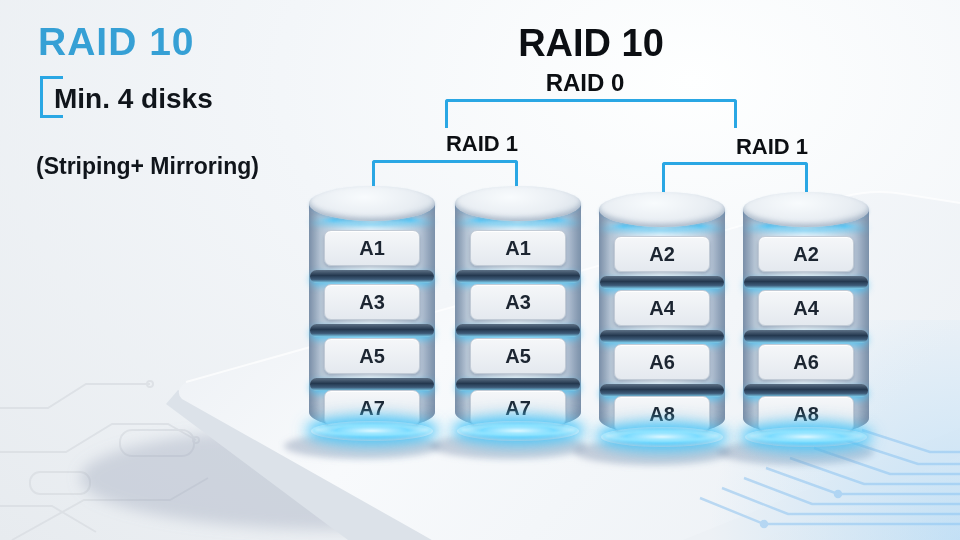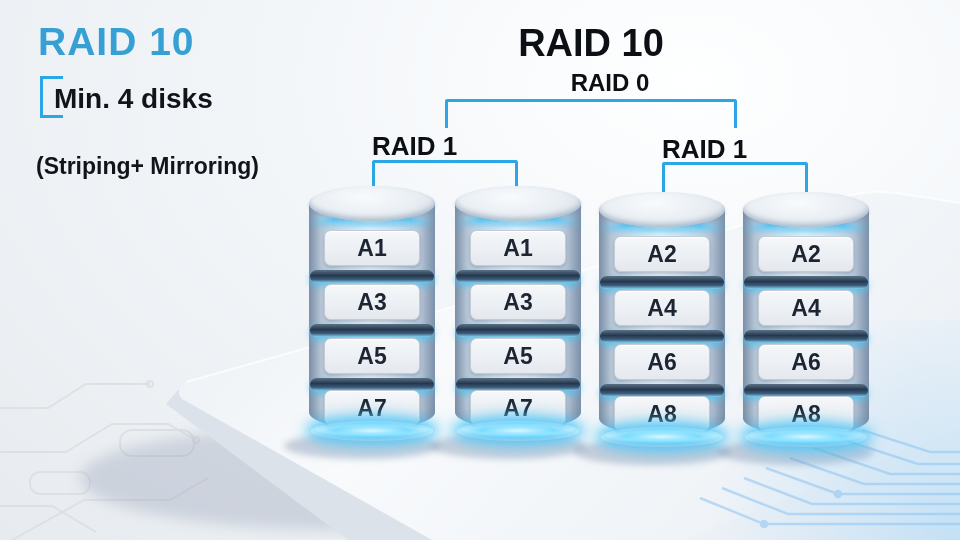--- a/index.html
+++ b/index.html
@@ -10,22 +10,22 @@
   }
   .stage *{box-sizing:border-box;}
   svg.scene{position:absolute;left:0;top:0;}
   
   .hd-left{position:absolute;left:38px;top:20px;font-size:39px;font-weight:bold;color:#36a0d5;letter-spacing:1px;}
   .min-bracket{position:absolute;left:40px;top:76px;width:23px;height:42px;
     border-left:3px solid #2aa7e4;border-top:3px solid #2aa7e4;border-bottom:3px solid #2aa7e4;}
   .min-disks{position:absolute;left:54px;top:83px;font-size:28px;font-weight:bold;color:#10151b;}
   .mode{position:absolute;left:36px;top:128px;font-size:23px;font-weight:bold;color:#10151b;margin-top:25px;}
   .hd-center{position:absolute;left:441px;top:22px;width:300px;text-align:center;font-size:38px;font-weight:bold;color:#0c0f13;}
-  .raid0-label{position:absolute;left:460px;top:69px;width:300px;text-align:center;font-size:24px;font-weight:bold;color:#0c0f13;}
-  .raid1-label{position:absolute;width:146px;text-align:left;font-size:26px;font-weight:bold;color:#0c0f13;}
+  .raid0-label{position:absolute;left:435px;top:69px;width:300px;text-align:center;font-size:24px;font-weight:bold;color:#0c0f13;}
+  .raid1-label{position:absolute;width:146px;text-align:right;font-size:22px;font-weight:bold;color:#0c0f13;}
   .raid1-label.l{left:372px;top:131px;}
   .raid1-label.r{left:662px;top:134px;}
   
   .br{position:absolute;border:3px solid #2aa7e4;border-bottom:none;border-radius:3px 3px 0 0;}
   .br0{left:445px;top:99px;width:292px;height:29px;}
   .br1l{left:372px;top:160px;width:146px;height:48px;}
   .br1r{left:662px;top:162px;width:146px;height:46px;}
   
   .disk{position:absolute;width:126px;height:252px;}
   .disk .body{
@@ -48,21 +48,21 @@
     position:absolute;left:1px;width:124px;height:13px;border-radius:7px;z-index:2;
     background:linear-gradient(180deg,#5d7186 0%,#24384f 42%,#3d5a77 72%,#7fd2f2 100%);
     box-shadow:0 3px 7px rgba(66,192,244,.75);
   }
   .plate{
     position:absolute;left:15px;width:96px;height:36px;z-index:3;
     background:linear-gradient(180deg,#f5f7f9 0%,#e4e9ef 100%);
     border:1px solid #c2cbd6;border-radius:7px;
     box-shadow:inset 0 1px 0 #ffffff, 0 2px 3px rgba(88,108,134,.35);
     display:flex;align-items:center;justify-content:center;
-    font-size:23px;font-weight:bold;color:#1c2531;
+    font-size:20px;font-weight:bold;color:#1c2531;
   }
   .baseGlow{
     position:absolute;left:2px;bottom:-3px;width:122px;height:20px;border-radius:50%;z-index:5;filter:blur(.5px);
     background:radial-gradient(ellipse at 50% 50%, #dcf7ff 0%, #79dbff 42%, rgba(90,205,250,0) 74%);
     box-shadow:0 0 16px 5px rgba(75,198,248,.8);
   }
   .baseRing{
     position:absolute;left:3px;bottom:2px;width:120px;height:12px;border-radius:50%;z-index:6;
     border:3px solid rgba(150,230,255,.95);filter:blur(1px);
     box-shadow:0 0 12px 3px rgba(80,200,250,.9);

